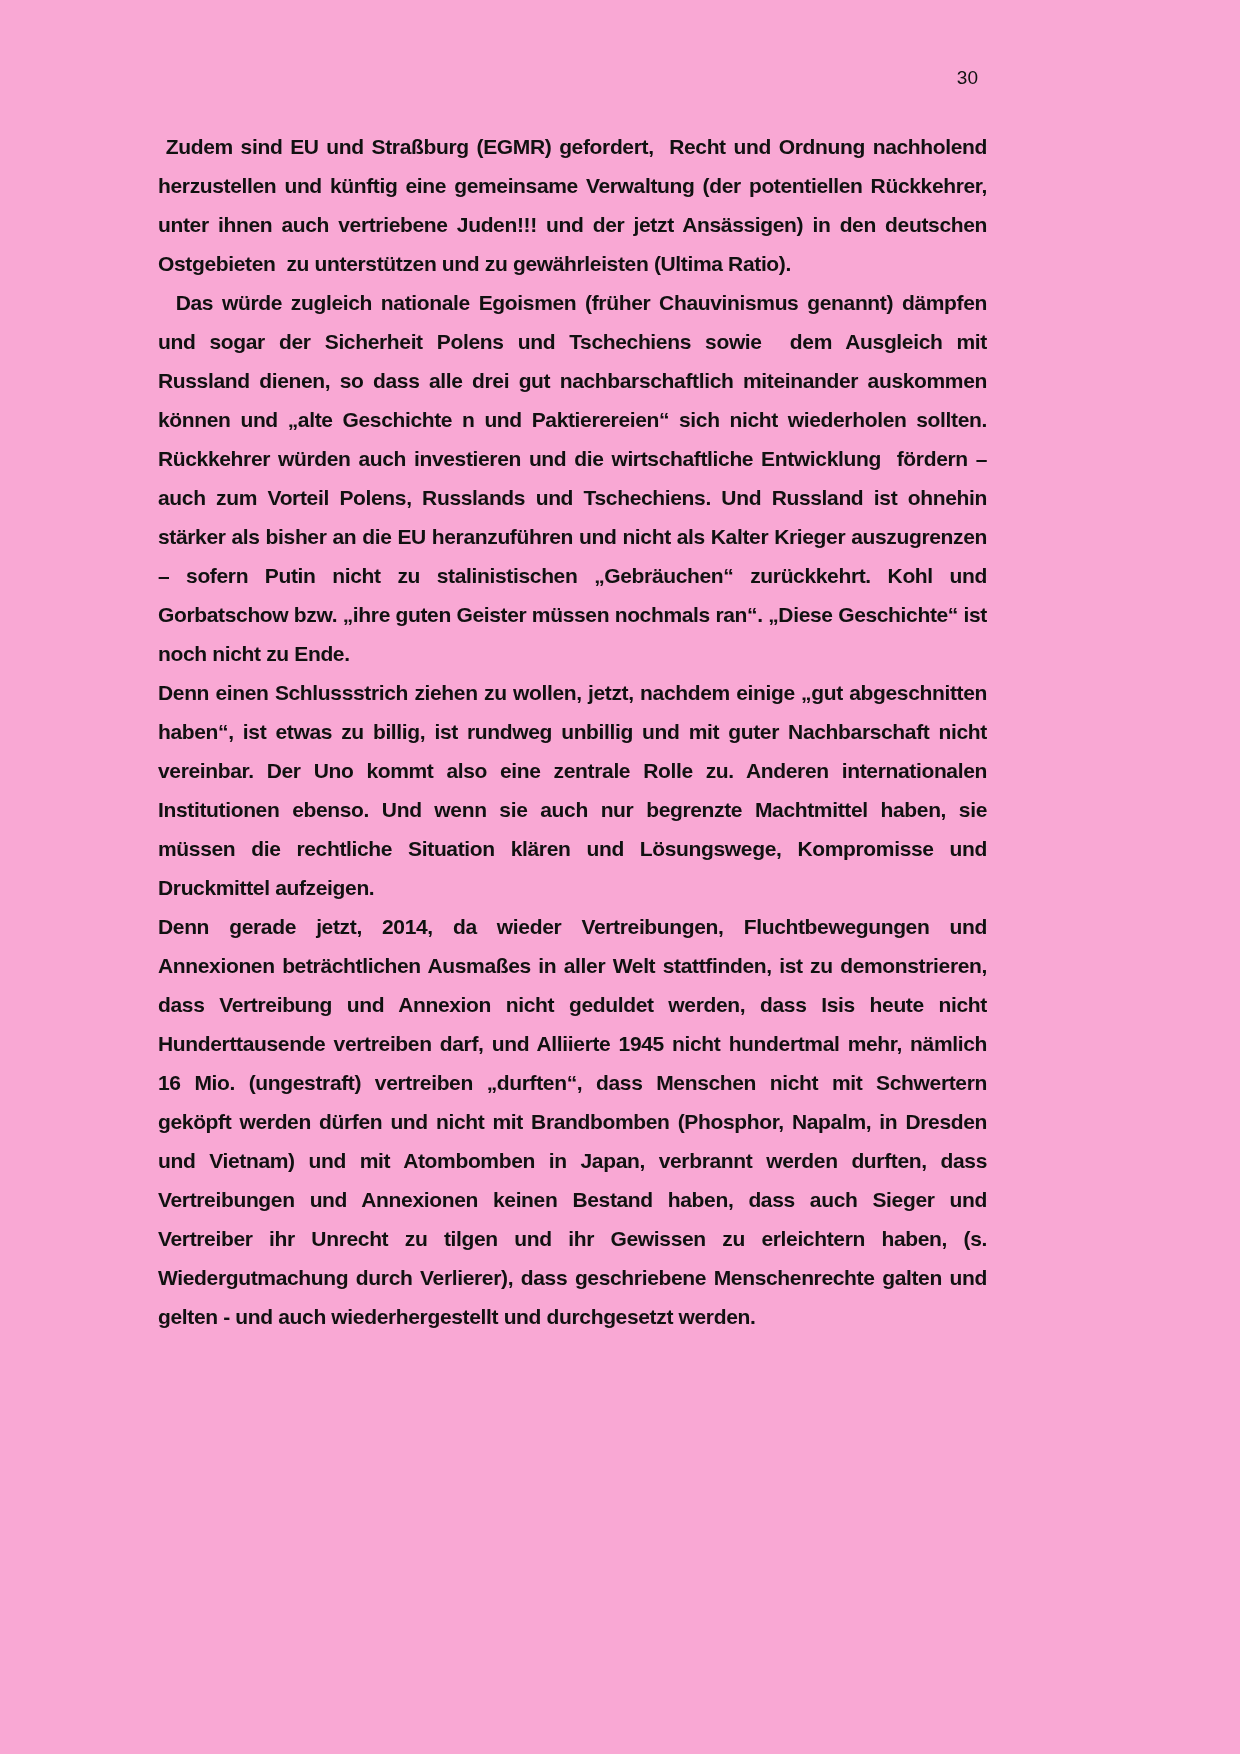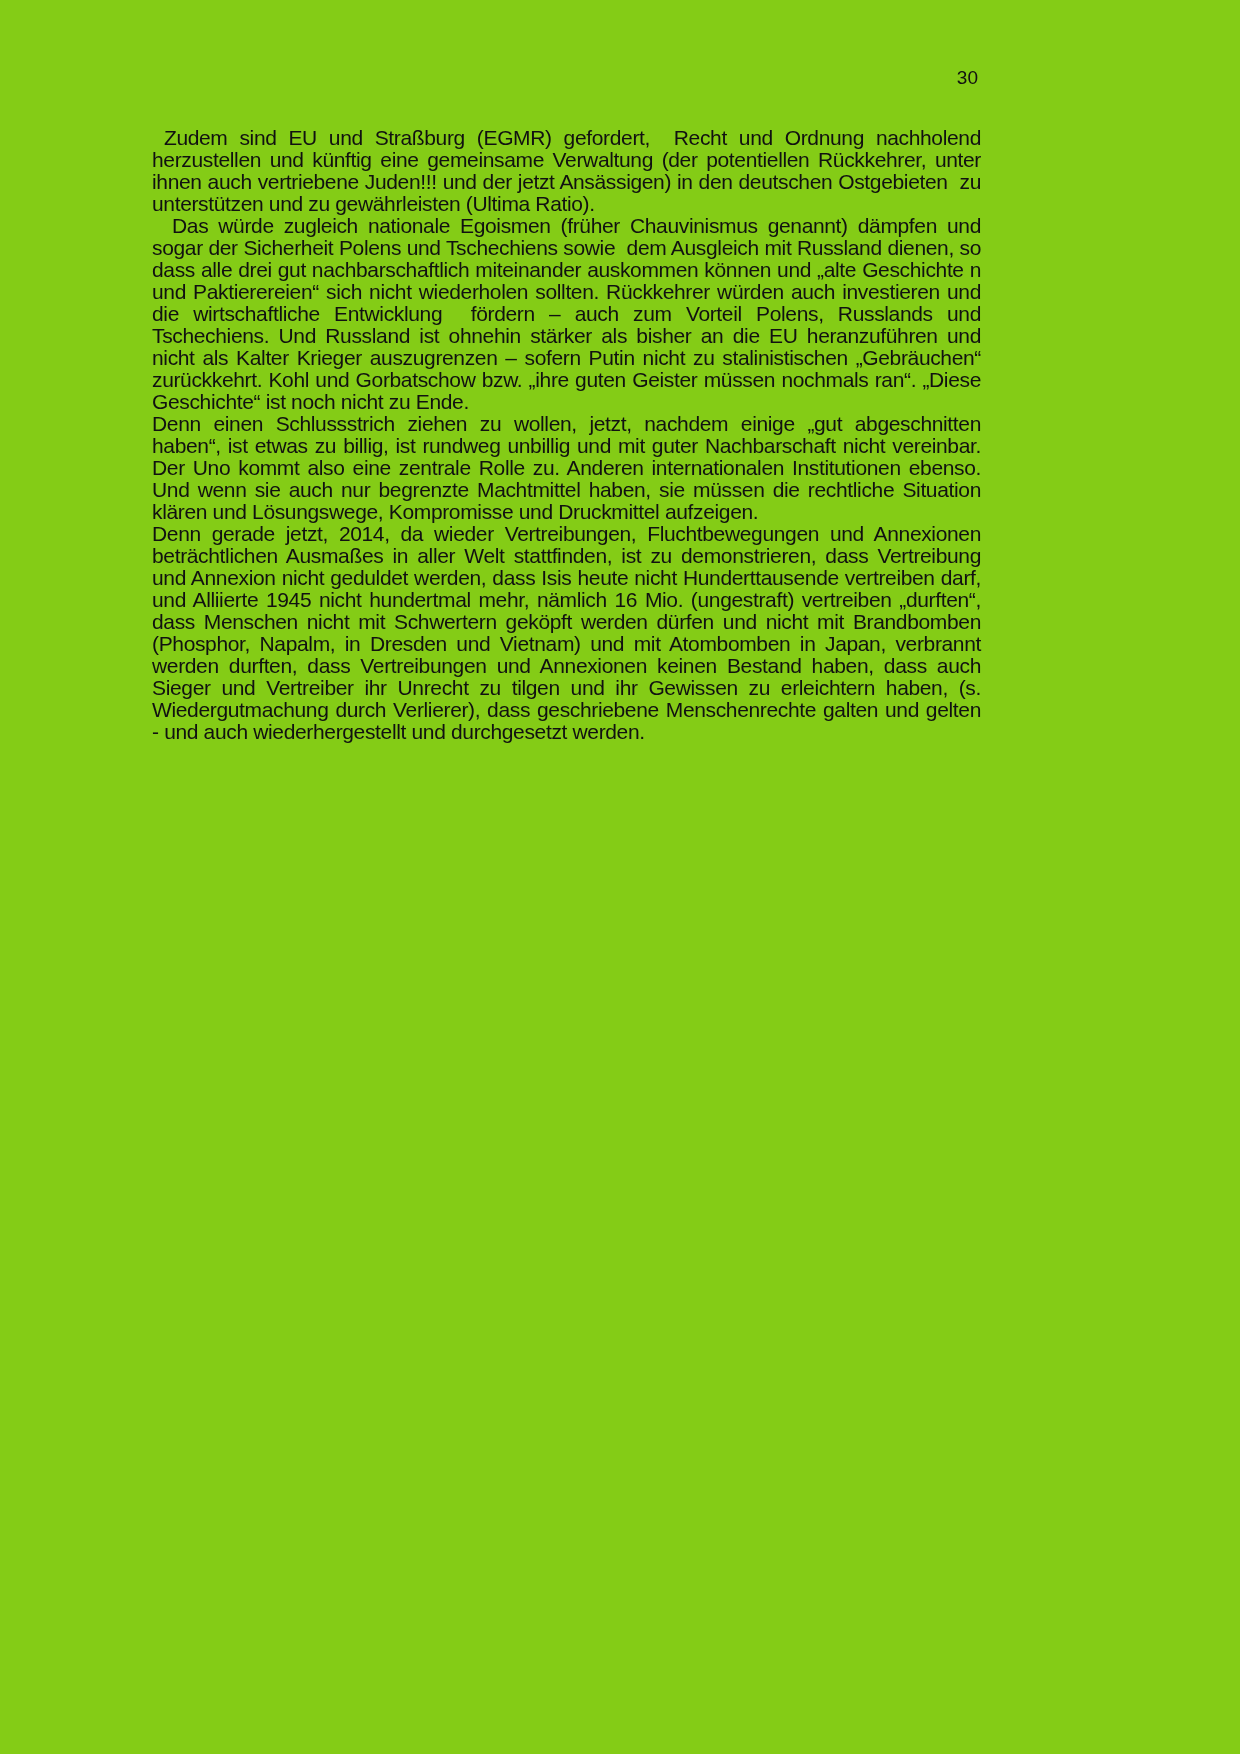--- a/index.html
+++ b/index.html
@@ -1,29 +1,29 @@
 <!DOCTYPE html>
 <html><head>
   <meta charset="utf-8">
   <style>
     html, body { margin: 0; padding: 0; background: #ffffff; }
     body { width: 1240px; height: 1754px; position: relative; overflow: hidden; }
     .page {
       position: absolute; left: 0; top: 0; width: 1240px; height: 1754px;
-      background: #84cc16; color: #111111;
+      background: #f9a8d4; color: #111111;
       font-family: "Liberation Sans", sans-serif;
     }
     .page-number {
       position: absolute; top: 66px; right: 262px;
       font-size: 19px; line-height: 24px; color: #111;
     }
     .body-text {
-      position: absolute; left: 152px; top: 127px; width: 829px;
-      font-size: 21px; line-height: 22px;
-      text-align: justify; letter-spacing: -0.35px; word-spacing: 0px;
+      position: absolute; left: 158px; top: 127px; width: 829px;
+      font-size: 21px; line-height: 39px;
+      text-align: justify; letter-spacing: -0.35px; word-spacing: 0px; font-weight: bold;
     }
     .body-text p { margin: 0; text-align: justify; }
     .body-text p.gap { margin-top: 38.6px; }
   </style>
 </head>
 <body>
 
 <div class="page">
   <div class="page-number">30</div>
   <div class="body-text">

